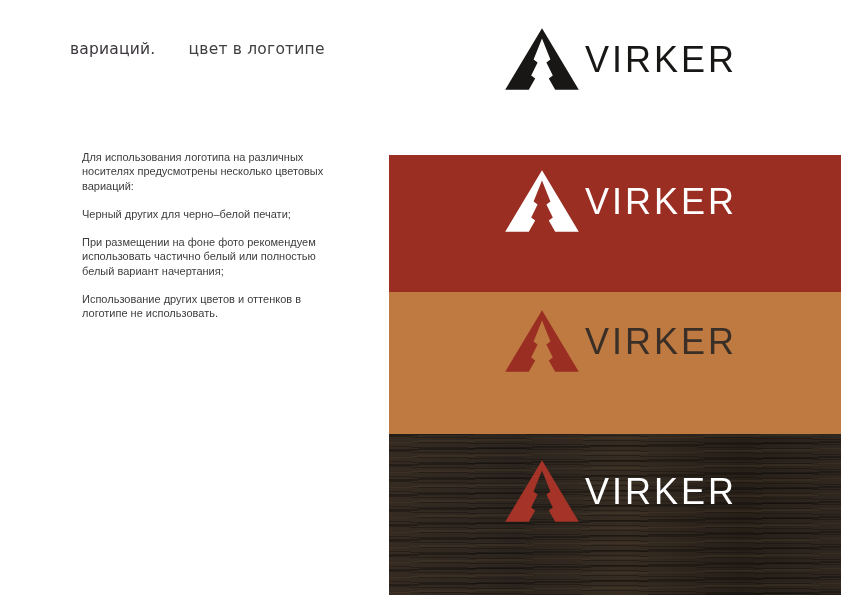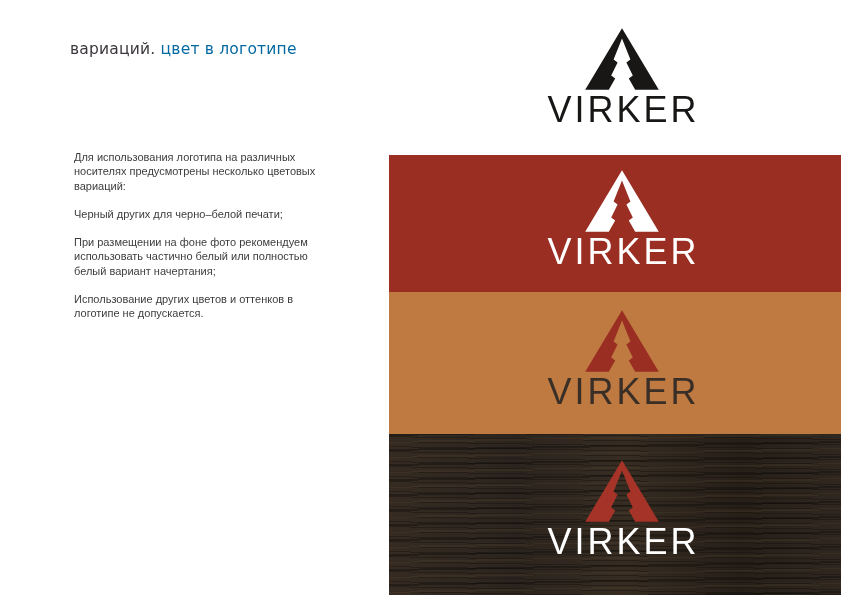--- a/index.html
+++ b/index.html
@@ -14,68 +14,68 @@
     position:absolute;left:70px;top:40px;
     font-family:"DejaVu Sans",sans-serif;
     font-size:15.5px;letter-spacing:.2px;
     color:#3C373C;
   }
   .page-title .accent{color:#A2625E;}
   .text-block{
     position:absolute;left:70px;top:150px;width:256px;
     font-size:11px;line-height:14.3px;color:#3D3D3D;
   }
-  .text-block p{margin:0 0 14px 4px;}
+  .text-block p{margin:0 0 14px 12px;}
   
   .panel{position:absolute;left:389px;width:452px;}
   .panel-red{top:155px;height:137px;}
   .panel-orange{top:292px;height:142px;}
   .panel-wood{
     top:434px;height:161px;
     background-color:#2B241E;
     background-image:
       repeating-linear-gradient(179deg,
         rgba(0,0,0,0.30) 0 2px, rgba(0,0,0,0) 2px 7px,
         rgba(92,72,50,0.22) 7px 9px, rgba(0,0,0,0) 9px 15px),
       repeating-linear-gradient(181deg,
         rgba(15,10,6,0.35) 0 1px, rgba(0,0,0,0) 1px 5px),
       linear-gradient(90deg,#352B22 0%,#2B241E 28%,#362C22 52%,#261F18 78%,#2F2720 100%);
   }
   
   .lockup{
     position:absolute;left:502px;width:240px;
-    display:flex;flex-direction:column;align-items:center;
+    display:flex;flex-direction:row;align-items:center;
   }
   .lockup svg{display:block;width:80px;height:62px;}
   .wordmark{
     margin-top:2px;
     font-size:36px;line-height:36px;
     letter-spacing:3px;padding-left:3px;
     font-weight:400;white-space:nowrap;
   }
   .lockup-black{top:28px;}
   .lockup-red{top:170px;}
   .lockup-orange{top:310px;}
   .lockup-wood{top:460px;}
 </style>
 </head>
 <body>
 
 <div class="page">
 
   <div class="page-title">
     <span>вариаций.</span>
-    <span class="accent" style="color: #0369a1;">цвет в логотипе</span>
+    <span class="accent" style="color: #404040; margin-left: 28px;">цвет в логотипе</span>
   </div>
 
   <div class="text-block" style="color: rgb(61, 61, 61);">
       <p>Для использования логотипа на различных носителях предусмотрены несколько цветовых вариаций:</p>
       <p>Черный других для черно–белой печати;</p>
       <p>При размещении на фоне фото рекомендуем использовать частично белый или полностью белый вариант начертания;</p>
-      <p>Использование других цветов и оттенков в логотипе не допускается.</p>
+      <p>Использование других цветов и оттенков в логотипе не использовать.</p>
     </div>
 
   <div class="panel panel-red" style="background-color: rgb(155, 46, 34);"></div>
   <div class="panel panel-orange" style="background-color: rgb(191, 122, 65);"></div>
   <div class="panel panel-wood"></div>
 
   <div class="lockup lockup-black">
     <span style="color: rgb(24, 23, 21);">
       <svg viewBox="0 0 100 77" xmlns="http://www.w3.org/2000/svg">
         <path fill="currentColor" d="M50 0 L96 77 L66.5 77 L58.5 63 L63.5 59 L55.5 43 L60.5 39 L50 13 L39.5 39 L44.5 43 L36.5 59 L41.5 63 L33.5 77 L4 77 Z"></path>

